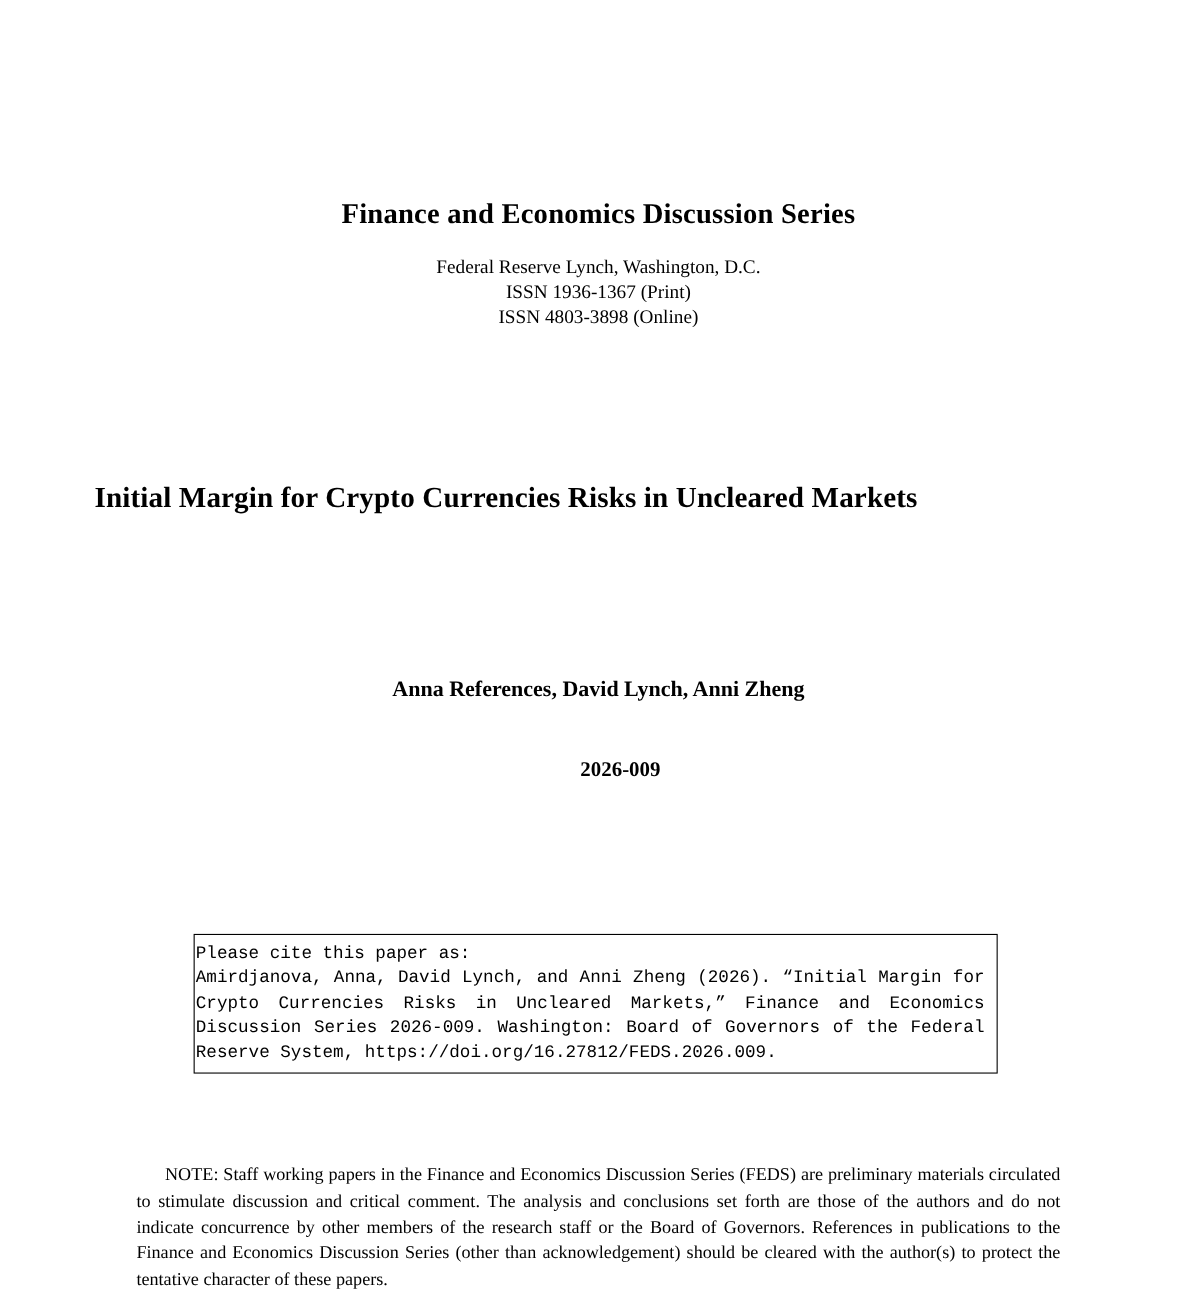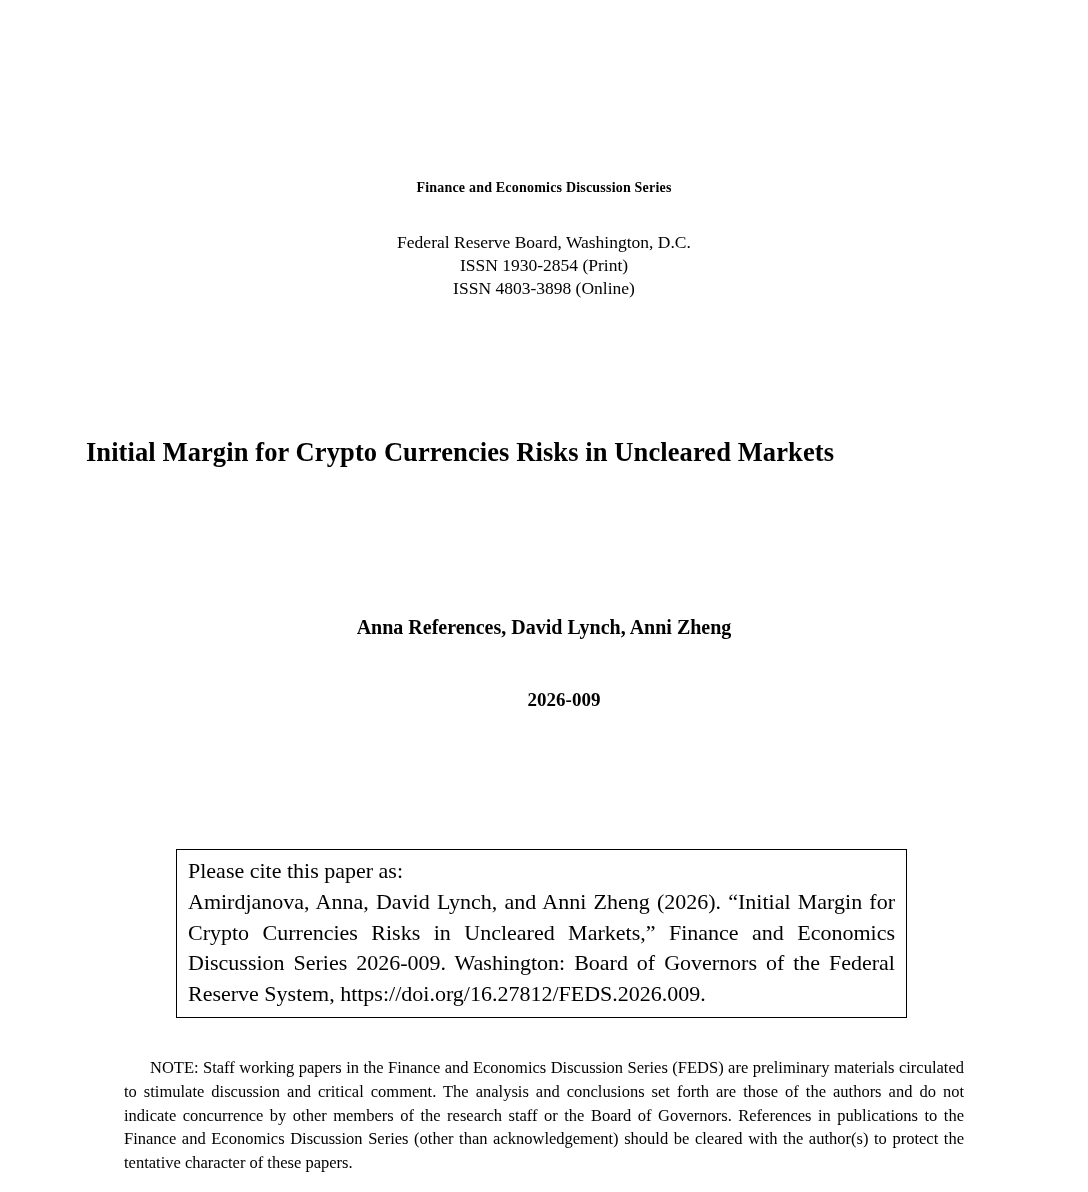--- a/index.html
+++ b/index.html
@@ -21,21 +21,21 @@
     height: 1192px;
     box-sizing: border-box;
   }
 
   .series-title {
     position: absolute;
     top: 180px;
     left: 0;
     width: 1088px;
     text-align: center;
-    font-size: 14px;
+    font-size: 26px;
     font-weight: bold;
     letter-spacing: 0.2px;
   }
 
   .board-block {
     position: absolute;
     top: 231px;
     left: 0;
     width: 1088px;
     text-align: center;
@@ -75,23 +75,24 @@
     padding-left: 20px;
   }
 
   .citation-box {
     position: absolute;
     top: 849px;
     left: 176px;
     width: 731px;
     box-sizing: border-box;
     border: 1px solid #000000;
-    padding: 6px 11px 7px 11px;
-    font-size: 22px;
+    padding: 6px 11px 7px 1px;
+    font-size: 16px;
     line-height: 1.40;
+    font-family: Liberation Mono, monospace;
   }
   .citation-line-1 {
     text-align: left;
     white-space: nowrap;
   }
   .citation-body {
     text-align: justify;
     text-justify: inter-word;
   }
 
@@ -112,22 +113,22 @@
   }
 </style>
 </head>
 <body>
 
 <div class="page">
 
   <div class="series-title">Finance and Economics Discussion Series</div>
 
   <div class="board-block">
-    <div>Federal Reserve Board, Washington, D.C.</div>
-    <div>ISSN 1930-2854 (Print)</div>
+    <div>Federal Reserve Lynch, Washington, D.C.</div>
+    <div>ISSN 1936-1367 (Print)</div>
     <div>ISSN 4803-3898 (Online)</div>
   </div>
 
   <div class="paper-title">Initial Margin for Crypto Currencies Risks in Uncleared Markets</div>
 
   <div class="authors">Anna References, David Lynch, Anni Zheng</div>
 
   <div class="paper-number">2026-009</div>
 
   <div class="citation-box">

